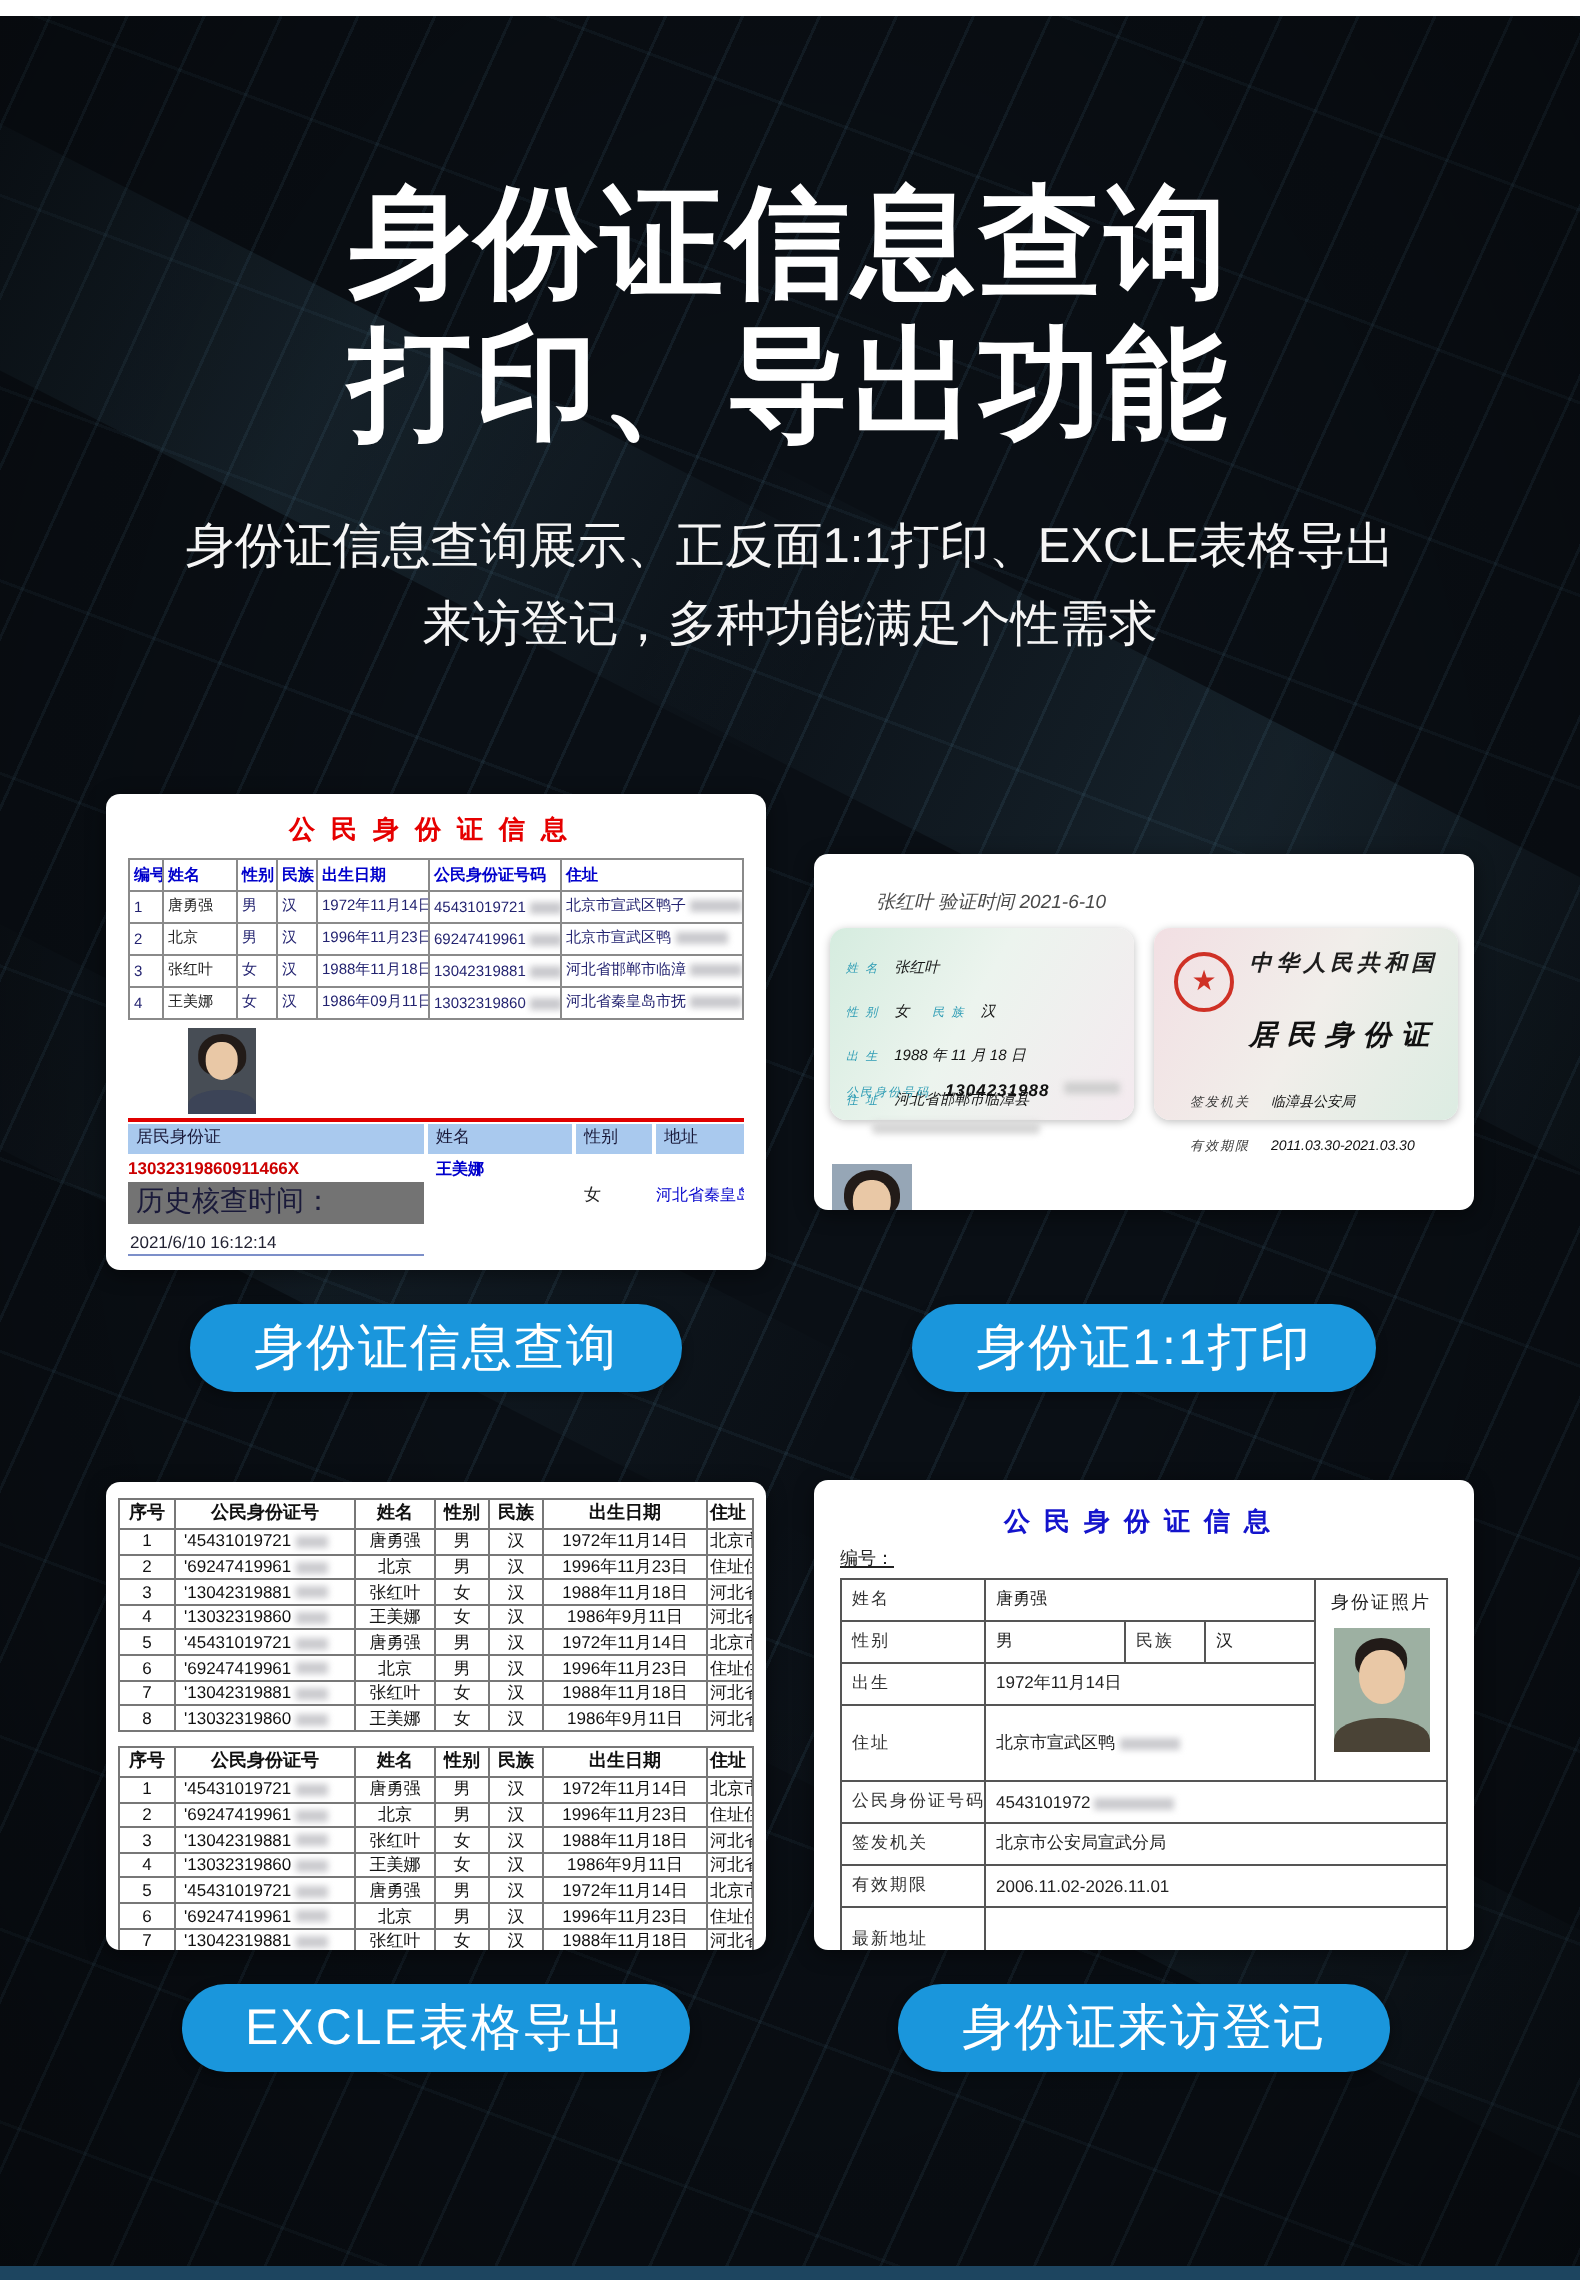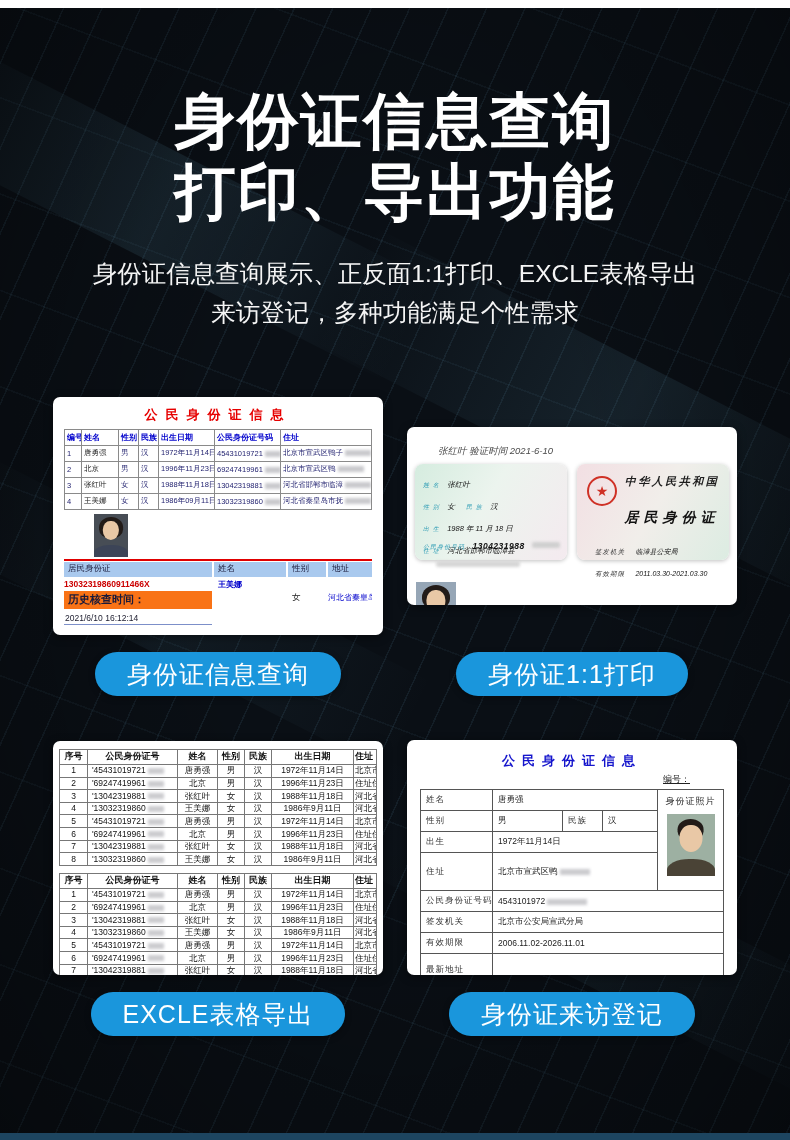--- a/index.html
+++ b/index.html
@@ -54,21 +54,21 @@
   .report-icon { width:13px; height:15px; background:#f4f4f4; border:1px solid #9aa; border-radius:2px; position:relative; flex:0 0 auto; }
   .report-icon::after { content:""; position:absolute; left:2px; top:3px; width:8px; height:8px; border-radius:50%; background:#3f7fc4; opacity:.8; }
   .report-title { flex:1; text-align:center; color:#0000cc; font-weight:700; font-size:12px; letter-spacing:5px; }
   .thumb { width:34px; height:43px; margin:4px 0 2px 30px; background:#474d55; }
   .redline { border-top:2px solid #e00000; margin-top:2px; }
   .report-grid { display:grid; grid-template-columns:148px 72px 38px 1fr; column-gap:2px; }
   .report-headrow { margin-top:1px; }
   .report-headrow div { background:#a9c9ee; color:#1a1a3a; font-size:8.5px; padding:1.5px 4px; white-space:nowrap; }
   .rid { color:#cc0000; font-weight:700; font-size:8.5px; white-space:nowrap; padding:2px 0 1px; }
   .rname { color:#0000cc; font-weight:700; font-size:8px; padding:2px 4px 1px; }
-  .history-label { background:#f97316; color:#1a1a3a; font-size:11px; padding:1.5px 4px; white-space:nowrap;font-weight:bold; }
+  .history-label { background:#737373; color:#1a1a3a; font-size:14px; padding:1.5px 4px; white-space:nowrap; }
   .rsex { color:#222; font-size:8.5px; padding:1px 4px; }
   .raddr { color:#0000cc; font-size:8px; white-space:nowrap; overflow:hidden; padding:1px 0; }
   .times { width:148px; margin-top:2px; }
   .time-row { color:#223; font-size:8.5px; padding:2px 1px 1px; border-bottom:1px solid #7c8fc9; white-space:nowrap; }
 
   
   .print-panel { width:330px; height:178px; padding:18px 7px 0;font-style:italic; }
   .pp-caption { margin-left:24px; color:#4a4a4a; font-size:9.5px; margin-bottom:6px; }
   .cards { display:flex; gap:10px; justify-content:center; }
   .card { width:152px; height:96px; border-radius:8px; box-shadow:0 1px 4px rgba(0,0,0,0.25); position:relative; }
@@ -102,21 +102,21 @@
   .tbl-excel td { color:#111; font-size:8.5px; border:1px solid #777; padding:0.5px 1px; text-align:center; white-space:nowrap; overflow:hidden; line-height:1.25; }
   .tbl-excel col.e1{width:28px;} .tbl-excel col.e2{width:90px;} .tbl-excel col.e3{width:40px;}
   .tbl-excel col.e4{width:27px;} .tbl-excel col.e5{width:27px;} .tbl-excel col.e6{width:82px;}
   .tbl-excel td:nth-child(2) { text-align:left; padding-left:4px; }
   .tbl-excel td:nth-child(2)::after { content:""; display:inline-block; width:16px; height:6px; background:#cbcbcf; filter:blur(1.5px); margin-left:2px; vertical-align:middle; }
   .tbl-excel th:last-child, .tbl-excel td:last-child { text-align:left; }
 
   
   .visit-panel { width:330px; height:235px; padding:10px 13px 0; }
   .vp-title { text-align:center; color:#1414cc; font-weight:700; font-size:13px; letter-spacing:7px; margin-top:2px; }
-  .vp-no { text-align:right; padding-right:34px; color:#222; font-size:9px; margin:3px 0 3px;text-decoration:underline; }
+  .vp-no { text-align:left; padding-right:34px; color:#222; font-size:9px; margin:3px 0 3px;text-decoration:underline; }
   .vp-form { width:100%; border-collapse:collapse; table-layout:fixed; }
   .vp-form td { border:1px solid #555; font-size:8.5px; color:#222; padding:2px 5px; vertical-align:middle; }
   .vp-form td.lbl { color:#333; letter-spacing:1px; white-space:nowrap; }
   .vp-form col.v1{width:72px;} .vp-form col.v2{width:70px;} .vp-form col.v3{width:40px;} .vp-form col.v5{width:66px;}
   .vp-form tr { height:21px; }
   .vp-form tr.tall-addr { height:38px; }
   .vp-form tr.tall { height:33px; }
   .vp-form td.addr-val::after { content:""; display:inline-block; width:30px; height:6px; background:#cbcbcf; filter:blur(1.5px); margin-left:2px; vertical-align:middle; }
   .vp-form td.id-val::after { content:""; display:inline-block; width:40px; height:6px; background:#cbcbcf; filter:blur(1.5px); margin-left:2px; vertical-align:middle; }
   .photo-cell { text-align:center; vertical-align:top !important; padding-top:5px !important; }

